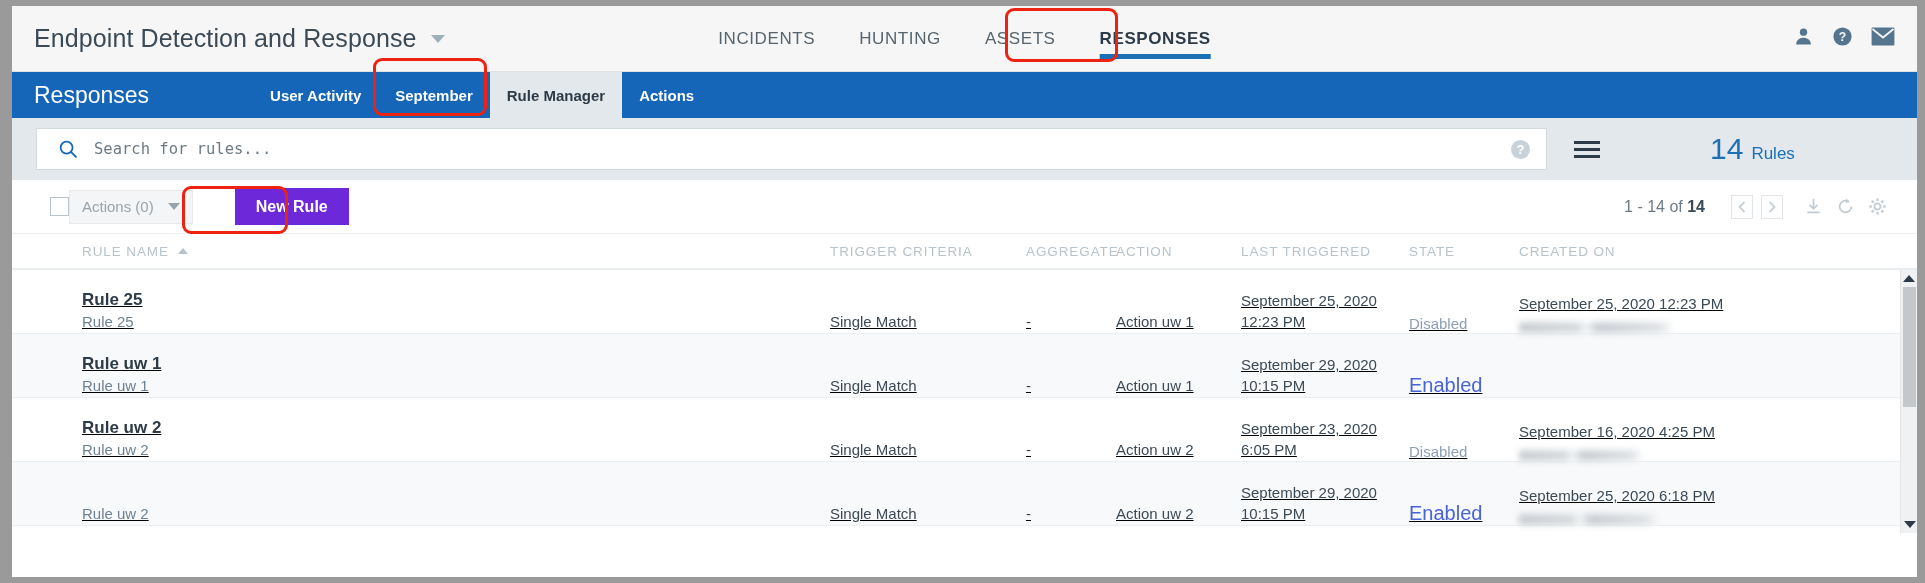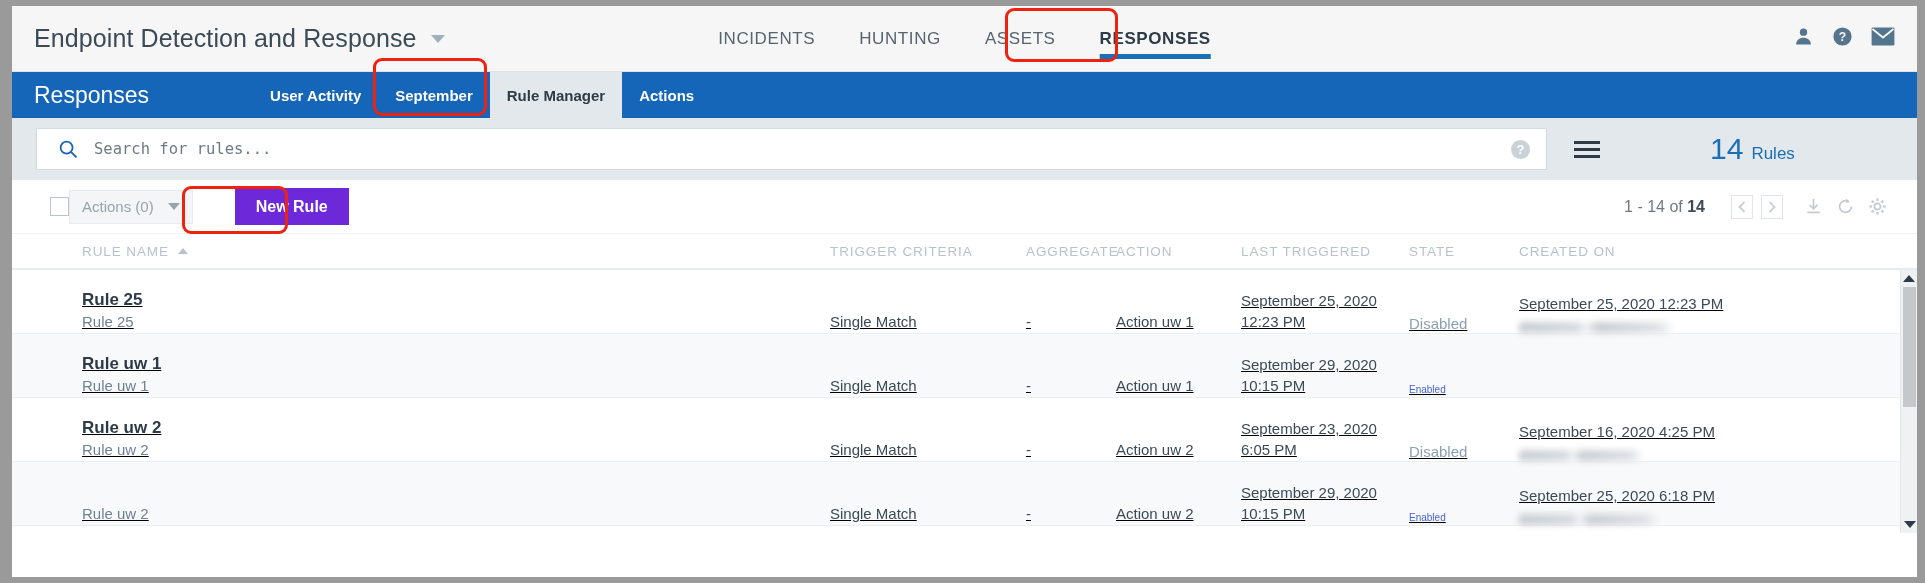--- a/index.html
+++ b/index.html
@@ -337,21 +337,21 @@
     font-size: 15px;
     color: #6e8296;
     line-height: 1.5;
   }
   .cell {
     font-size: 15px;
     color: #3b4a57;
     line-height: 1.45;
   }
   .state-disabled { font-size: 15px; color: #8c9fb3; }
-  .state-enabled  { font-size: 10px; color: #4a62d8; }
+  .state-enabled  { font-size: 20px; color: #4a62d8; }
   .blur-bar {
     height: 11px;
     margin-top: 7px;
     background: linear-gradient(90deg,#c9ced3 0%, #d6dadd 38%, #f2f4f5 44%, #c9ced3 52%, #dfe2e5 92%, #f5f6f7 100%);
     filter: blur(3px);
     border-radius: 2px;
   }
 
   
   .vscroll {

